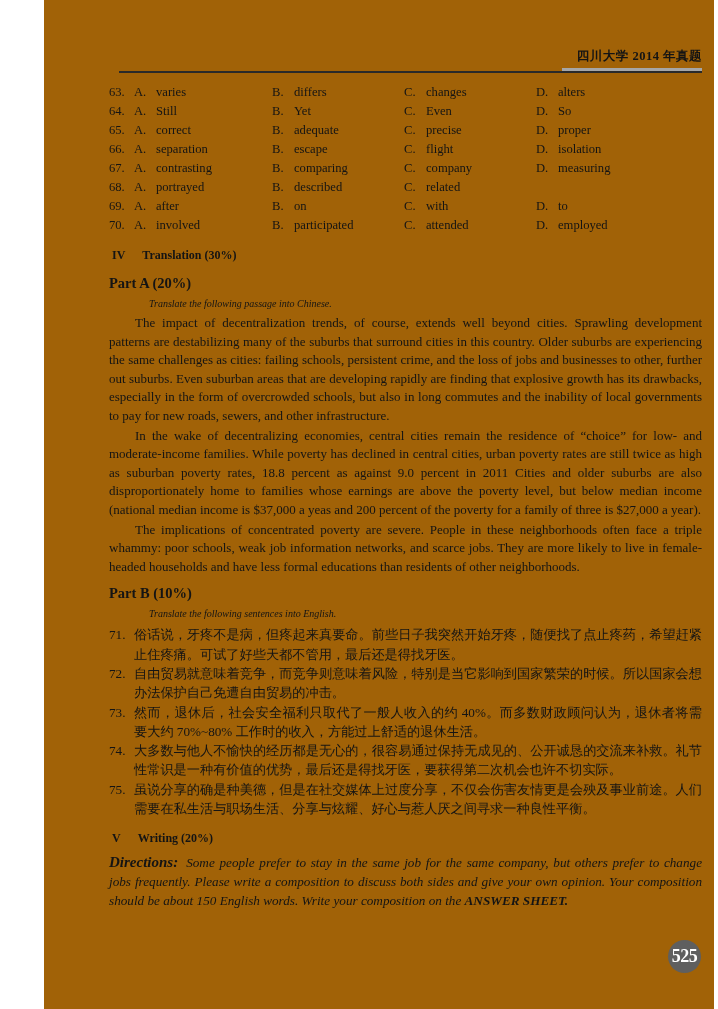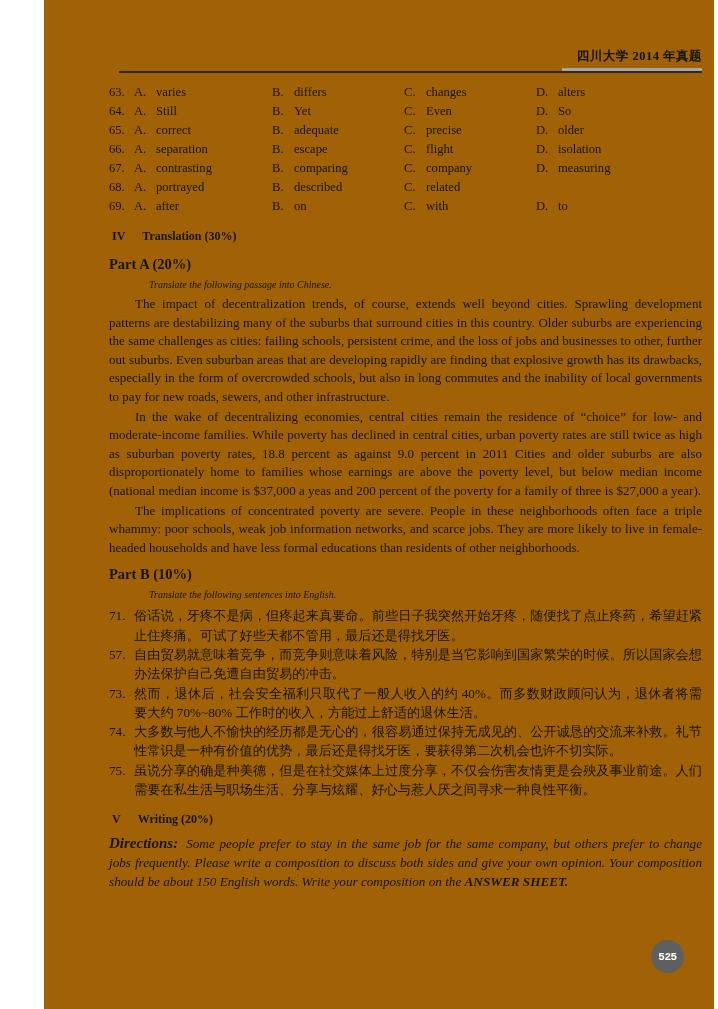--- a/index.html
+++ b/index.html
@@ -37,23 +37,23 @@
   .cn-list{margin-top:2px;}
   
   .directions{
     margin:4px 0 0 0;font-size:13.2px;line-height:19px;text-align:justify;
     font-style:italic;
   }
   .dir-label{font-weight:bold;font-size:15px;margin-right:8px;}
   .dir-emph{font-weight:bold;}
   
   .badge{
-    position:absolute;left:607px;top:940px;width:33px;height:33px;border-radius:50%;
-    background:#5f5f5f;color:#ffffff;font-family:Liberation Mono, monospace;
-    font-weight:bold;font-size:11px;display:flex;align-items:center;justify-content:center;
+    position:absolute;left:624px;top:940px;width:33px;height:33px;border-radius:50%;
+    background:#5f5f5f;color:#ffffff;font-family:Liberation Serif, serif;
+    font-weight:bold;font-size:18px;display:flex;align-items:center;justify-content:center;
     letter-spacing:-0.5px;
   }
 </style>
 </head>
 <body>
 
 <div class="page">
   <div class="content">
 
     <div class="hdr-title">四川大学 2014 年真题</div>
@@ -75,21 +75,21 @@
         <span><span class="mc-letter">A.</span><span>Still</span></span>
         <span><span class="mc-letter">B.</span><span>Yet</span></span>
         <span><span class="mc-letter">C.</span><span>Even</span></span>
         <span><span class="mc-letter">D.</span><span>So</span></span>
       </div>
       <div class="mc-row">
         <span>65.</span>
         <span><span class="mc-letter">A.</span><span>correct</span></span>
         <span><span class="mc-letter">B.</span><span>adequate</span></span>
         <span><span class="mc-letter">C.</span><span>precise</span></span>
-        <span><span class="mc-letter">D.</span><span>older</span></span>
+        <span><span class="mc-letter">D.</span><span>proper</span></span>
       </div>
       <div class="mc-row">
         <span>66.</span>
         <span><span class="mc-letter">A.</span><span>separation</span></span>
         <span><span class="mc-letter">B.</span><span>escape</span></span>
         <span><span class="mc-letter">C.</span><span>flight</span></span>
         <span><span class="mc-letter">D.</span><span>isolation</span></span>
       </div>
       <div class="mc-row">
         <span>67.</span>
@@ -104,40 +104,47 @@
         <span><span class="mc-letter">B.</span><span>described</span></span>
         <span><span class="mc-letter">C.</span><span>related</span></span>
       </div>
       <div class="mc-row">
         <span>69.</span>
         <span><span class="mc-letter">A.</span><span>after</span></span>
         <span><span class="mc-letter">B.</span><span>on</span></span>
         <span><span class="mc-letter">C.</span><span>with</span></span>
         <span><span class="mc-letter">D.</span><span>to</span></span>
       </div>
+      <div class="mc-row">
+        <span>70.</span>
+        <span><span class="mc-letter">A.</span><span>involved</span></span>
+        <span><span class="mc-letter">B.</span><span>participated</span></span>
+        <span><span class="mc-letter">C.</span><span>attended</span></span>
+        <span><span class="mc-letter">D.</span><span>employed</span></span>
+      </div>
     </div>
 
     <h2 class="sec-title"><span class="sec-num">IV</span><span>Translation (30%)</span></h2>
 
     <h3 class="part-heading">Part A (20%)</h3>
     <p class="instr">Translate the following passage into Chinese.</p>
     <p class="para">The impact of decentralization trends, of course, extends well beyond cities. Sprawling development patterns are destabilizing many of the suburbs that surround cities in this country. Older suburbs are experiencing the same challenges as cities: failing schools, persistent crime, and the loss of jobs and businesses to other, further out suburbs. Even suburban areas that are developing rapidly are finding that explosive growth has its drawbacks, especially in the form of overcrowded schools, but also in long commutes and the inability of local governments to pay for new roads, sewers, and other infrastructure.</p>
     <p class="para">In the wake of decentralizing economies, central cities remain the residence of “choice” for low- and moderate-income families. While poverty has declined in central cities, urban poverty rates are still twice as high as suburban poverty rates, 18.8 percent as against 9.0 percent in 2011 Cities and older suburbs are also disproportionately home to families whose earnings are above the poverty level, but below median income (national median income is $37,000 a yeas and 200 percent of the poverty for a family of three is $27,000 a year).</p>
     <p class="para">The implications of concentrated poverty are severe. People in these neighborhoods often face a triple whammy: poor schools, weak job information networks, and scarce jobs. They are more likely to live in female-headed households and have less formal educations than residents of other neighborhoods.</p>
 
     <h3 class="part-heading">Part B (10%)</h3>
     <p class="instr">Translate the following sentences into English.</p>
 
     <div class="cn-list">
       <div class="cn-item">
         <span class="cn-num">71.</span>
         <span class="cn-text">俗话说，牙疼不是病，但疼起来真要命。前些日子我突然开始牙疼，随便找了点止疼药，希望赶紧止住疼痛。可试了好些天都不管用，最后还是得找牙医。</span>
       </div>
       <div class="cn-item">
-        <span class="cn-num">57.</span>
+        <span class="cn-num">72.</span>
         <span class="cn-text">自由贸易就意味着竞争，而竞争则意味着风险，特别是当它影响到国家繁荣的时候。所以国家会想办法保护自己免遭自由贸易的冲击。</span>
       </div>
       <div class="cn-item">
         <span class="cn-num">73.</span>
         <span class="cn-text">然而，退休后，社会安全福利只取代了一般人收入的约 40%。而多数财政顾问认为，退休者将需要大约 70%~80% 工作时的收入，方能过上舒适的退休生活。</span>
       </div>
       <div class="cn-item">
         <span class="cn-num">74.</span>
         <span class="cn-text">大多数与他人不愉快的经历都是无心的，很容易通过保持无成见的、公开诚恳的交流来补救。礼节性常识是一种有价值的优势，最后还是得找牙医，要获得第二次机会也许不切实际。</span>
       </div>

